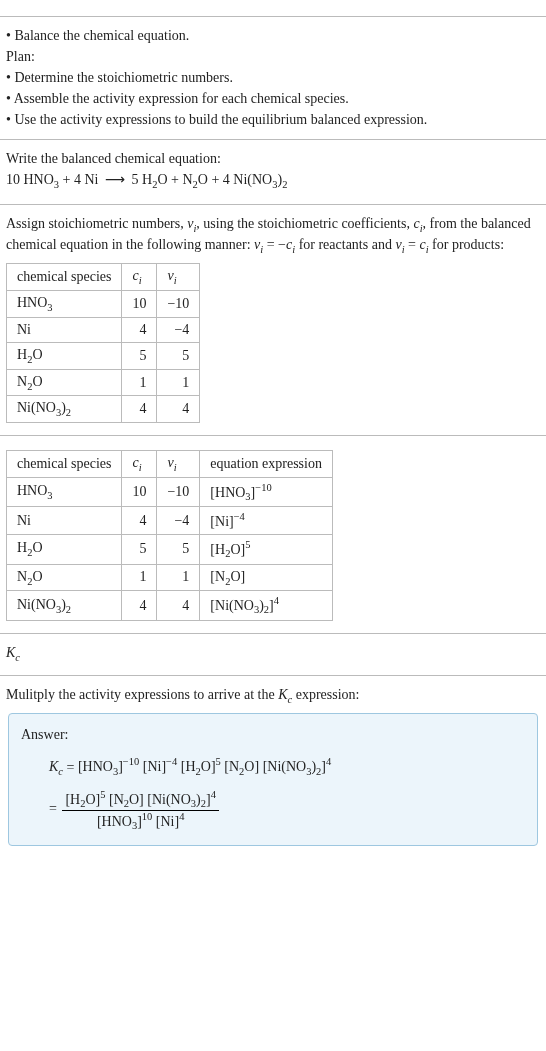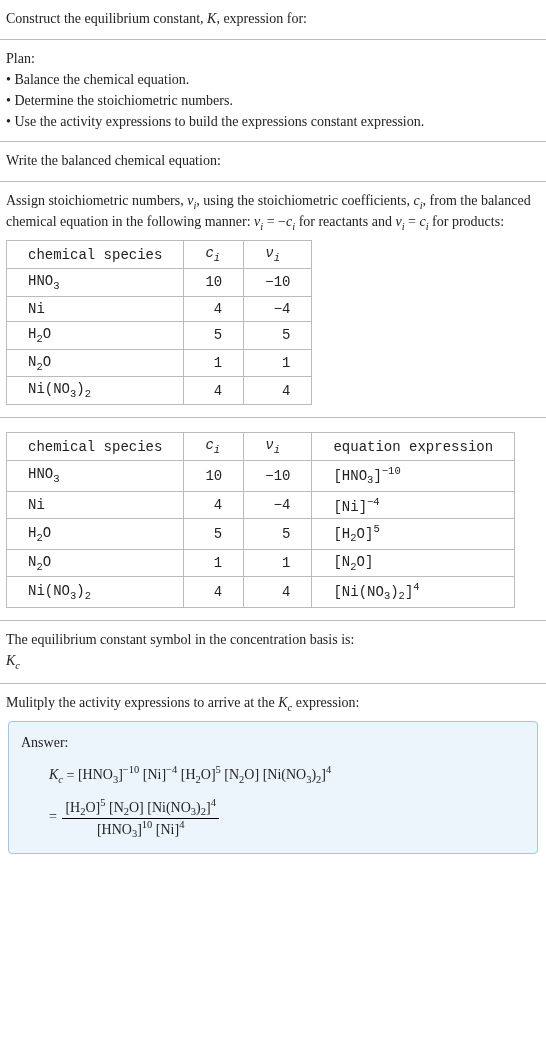--- a/index.html
+++ b/index.html
@@ -28,25 +28,24 @@
 sup { font-size: 0.75em; vertical-align: super; }
 .formula-line { margin: 2px 0 4px 0; }
 .arrow { display:inline-block; margin: 0 3px; }
 
 table {
   border-collapse: collapse;
   margin: 6px 0 4px 0;
 }
 th, td {
   border: 1px solid #bbb;
-  padding: 4px 21px;
+  padding: 4px 10px;
   text-align: left;
   font-size: 14px;
   font-weight: normal;
-  font-family: Liberation Mono, monospace;
 }
 td.num { text-align: right; }
 th { font-weight: normal; background: #fff; }
 
 .answer-box {
   border: 1px solid #9ec7e0;
   border-radius: 4px;
   background: #ecf5fb;
   padding: 10px 12px 14px 12px;
   margin: 6px 2px 10px 2px;
@@ -63,36 +62,37 @@
 .frac .num, .frac .den {
   display: block;
   padding: 0 3px;
 }
 .frac .num { border-bottom: 1px solid #000; }
 </style>
 </head>
 <body>
 
 <div class="section">
-  <p>
-    <span>Construct the equilibrium constant, </span><span class="it">K</span><span>, expression for:</span>
+</div>
+<hr>
+
+<div class="section">
+  <p>• Balance the chemical equation.</p>
+  <p>Plan:</p>
+  <p>• Determine the stoichiometric numbers.</p>
+  <p>• Assemble the activity expression for each chemical species.</p>
+  <p>• Use the activity expressions to build the equilibrium balanced expression.</p>
+</div>
+<hr>
+
+<div class="section">
+  <p>Write the balanced chemical equation:</p>
+  <p class="formula-line">
+    10 HNO<sub>3</sub> + 4 Ni <span class="arrow">⟶</span> 5 H<sub>2</sub>O + N<sub>2</sub>O + 4 Ni(NO<sub>3</sub>)<sub>2</sub>
   </p>
-</div>
-<hr>
-
-<div class="section">
-  <p>Plan:</p>
-  <p>• Balance the chemical equation.</p>
-  <p>• Determine the stoichiometric numbers.</p>
-  <p>• Use the activity expressions to build the expressions constant expression.</p>
-</div>
-<hr>
-
-<div class="section">
-  <p>Write the balanced chemical equation:</p>
 </div>
 <hr>
 
 <div class="section">
   <p>
     <span>Assign stoichiometric numbers, </span><span class="it"><span>ν</span><sub>i</sub></span><span>, using the stoichiometric coefficients, </span><span class="it"><span>c</span><sub>i</sub></span><span>, from the balanced chemical equation in the following manner: </span><span class="it"><span>ν</span><sub>i</sub></span><span> = −</span><span class="it"><span>c</span><sub>i</sub></span><span> for reactants and </span><span class="it"><span>ν</span><sub>i</sub></span><span> = </span><span class="it"><span>c</span><sub>i</sub></span><span> for products:</span>
   </p>
 
   <table>
     <tbody>
@@ -170,21 +170,20 @@
           <td class="num">4</td>
           <td class="num">4</td>
           <td>[Ni(NO<sub>3</sub>)<sub>2</sub>]<sup>4</sup></td>
         </tr>
   </tbody>
     </table>
 </div>
 <hr>
 
 <div class="section">
-  <p>The equilibrium constant symbol in the concentration basis is:</p>
   <p><span class="it"><span>K</span><sub>c</sub></span></p>
 </div>
 <hr>
 
 <div class="section">
   <p>
     <span>Mulitply the activity expressions to arrive at the </span><span class="it"><span>K</span><sub>c</sub></span><span> expression:</span>
   </p>
 
   <div class="answer-box">

